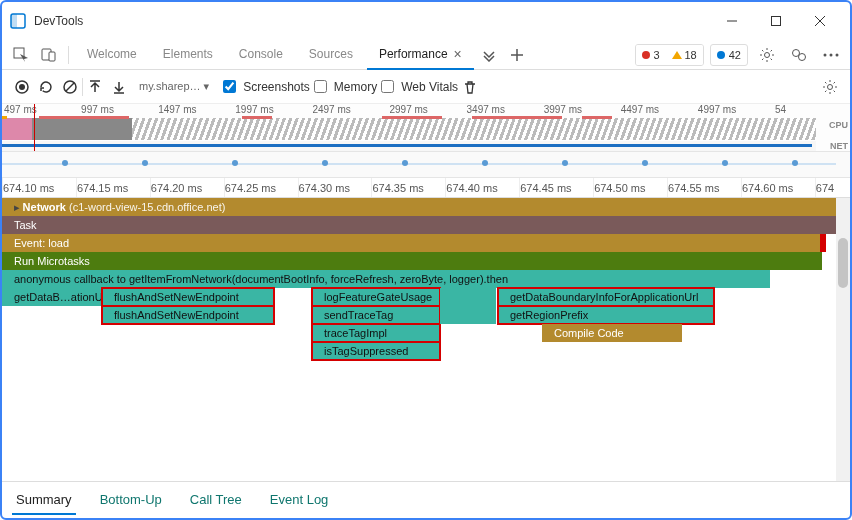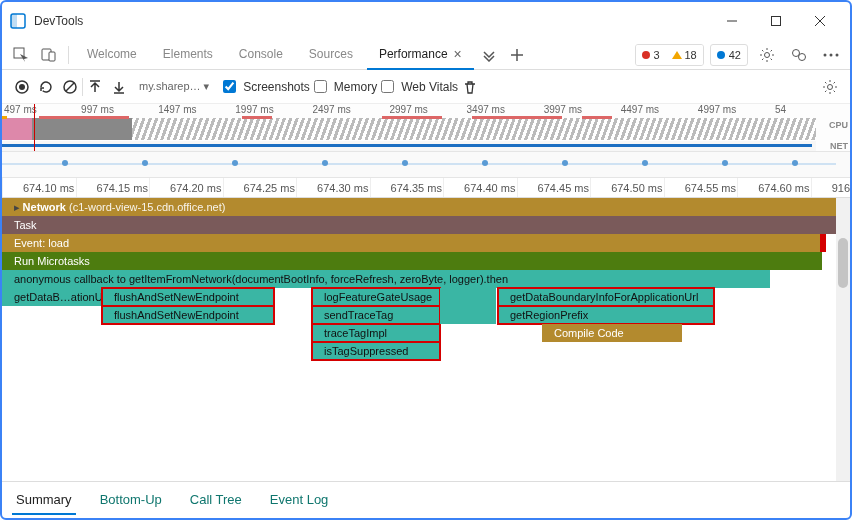--- a/index.html
+++ b/index.html
@@ -41,21 +41,21 @@
   .ov-net { position:absolute; bottom:0; left:0; right:34px; height:10px; background:#f7f7f7; }
   .ov-net .line { position:absolute; top:3px; height:3px; background:#1b6ec2; }
   .ov-marker { position:absolute; top:0; bottom:0; width:1px; background:#2a7de1; }
   .ov-marker.red { background:#c00; }
   .ov-lbl { position:absolute; right:2px; font-size:9px; font-weight:bold; color:#888; }
   
   .netstrip { height:26px; border-bottom:1px solid #e5e5e5; position:relative; background:#fafafa; }
   .netstrip .dot { position:absolute; top:8px; width:6px; height:6px; border-radius:50%; background:#5a9bd5; }
   
   .ruler { height:20px; border-bottom:1px solid #ddd; display:flex; background:#fff; font-size:11px; color:#555; }
-  .ruler span { width:84px; border-left:1px solid #eee; padding-left:20px; display:flex; align-items:center;text-align:center; }
+  .ruler span { width:84px; border-left:1px solid #eee; padding-left:0; display:flex; align-items:center;text-align:center; }
   
   .flame-area { position:relative; flex:1; overflow:hidden; }
   .row { height:18px; line-height:18px; position:absolute; left:0; white-space:nowrap; overflow:hidden; font-size:11px; padding-left:12px; color:#fff; }
   .r-net { background:#b38a2e; top:0; right:14px; left:0; color:#fff; }
   .r-net::before { content:"▸ "; color:#444; }
   .r-task { background:#7a5a5a; top:18px; right:14px; left:0; }
   .r-ev { background:#b38a2e; top:36px; right:30px; left:0; }
   .r-micro { background:#4d7c0f; top:54px; left:0; width:820px; }
   .r-anon { background:#3ab6a4; top:72px; left:0; width:768px; color:#111; }
   .teal { background:#3ab6a4; color:#111; }
@@ -281,21 +281,21 @@
       <span>674.15 ms</span>
       <span>674.20 ms</span>
       <span>674.25 ms</span>
       <span>674.30 ms</span>
       <span>674.35 ms</span>
       <span>674.40 ms</span>
       <span>674.45 ms</span>
       <span>674.50 ms</span>
       <span>674.55 ms</span>
       <span>674.60 ms</span>
-      <span style="width:40px">916</span>
+      <span style="width:40px">674</span>
   </div>
 
   <div class="flame-area">
     <div class="row r-net"><b>Network</b> <span style="color:#fff;opacity:.9">(c1-word-view-15.cdn.office.net)</span></div>
     <div class="row r-task">Task</div>
     <div class="edge-red" style="top:18px;height:18px"></div>
     <div class="row r-ev">Event: load</div>
     <div class="edge-red" style="top:36px;height:18px;right:24px"></div>
     <div class="row r-micro">Run Microtasks</div>
     <div class="row r-anon">anonymous callback to getItemFromNetwork(documentBootInfo, forceRefresh, zeroByte, logger).then</div>

